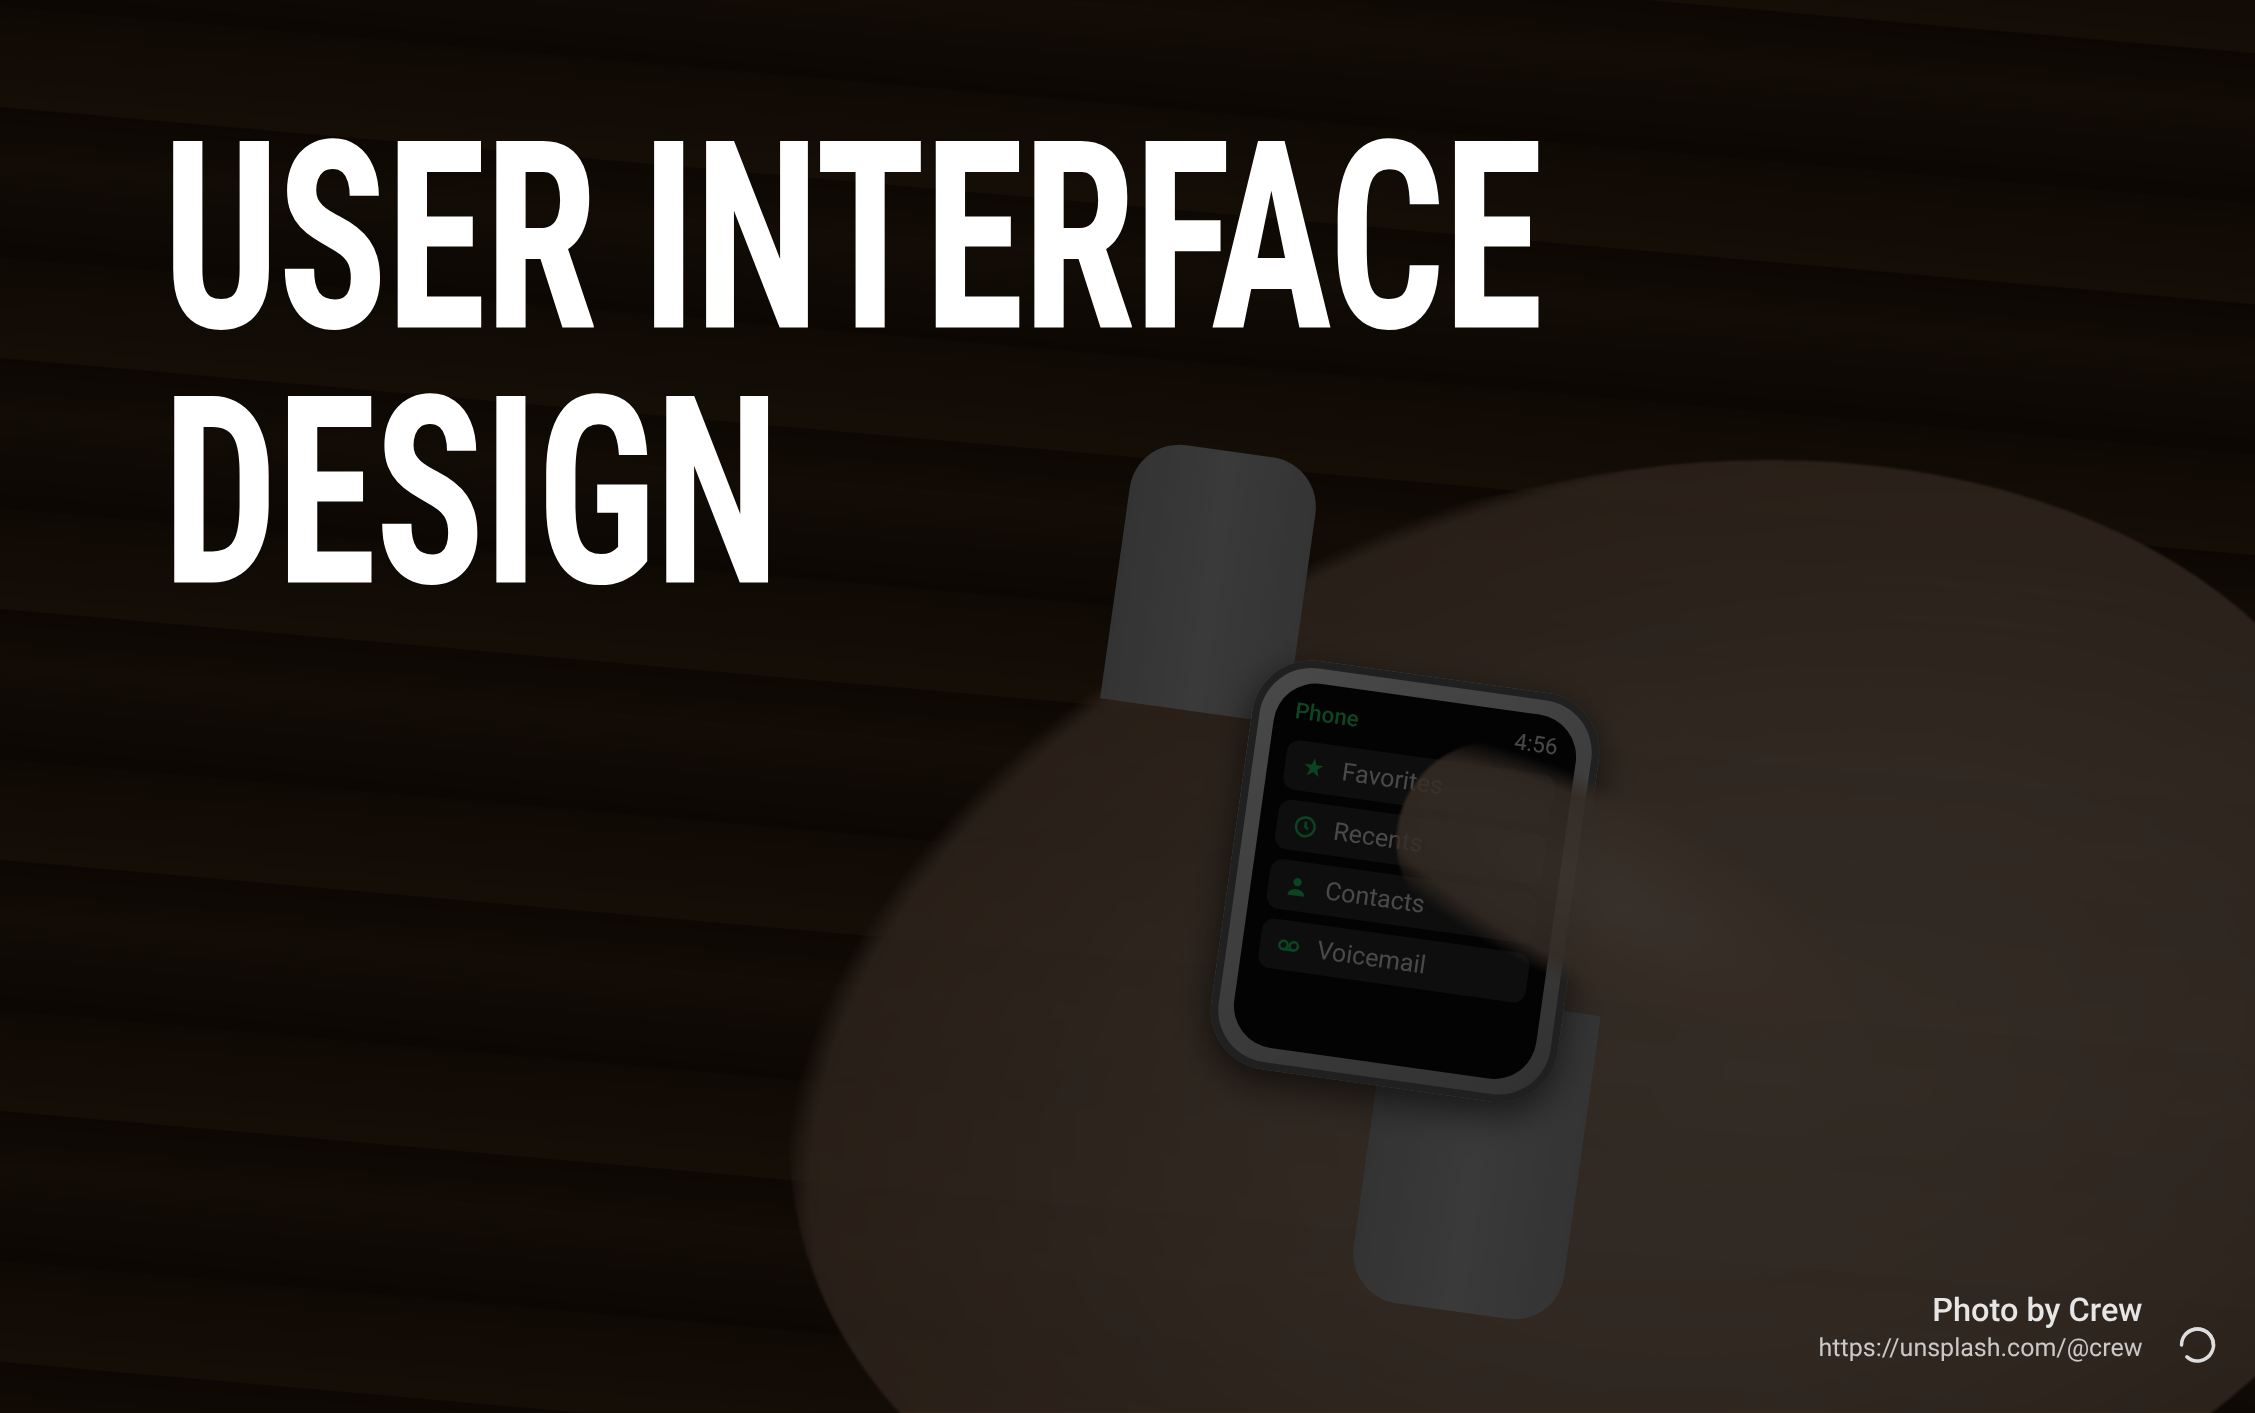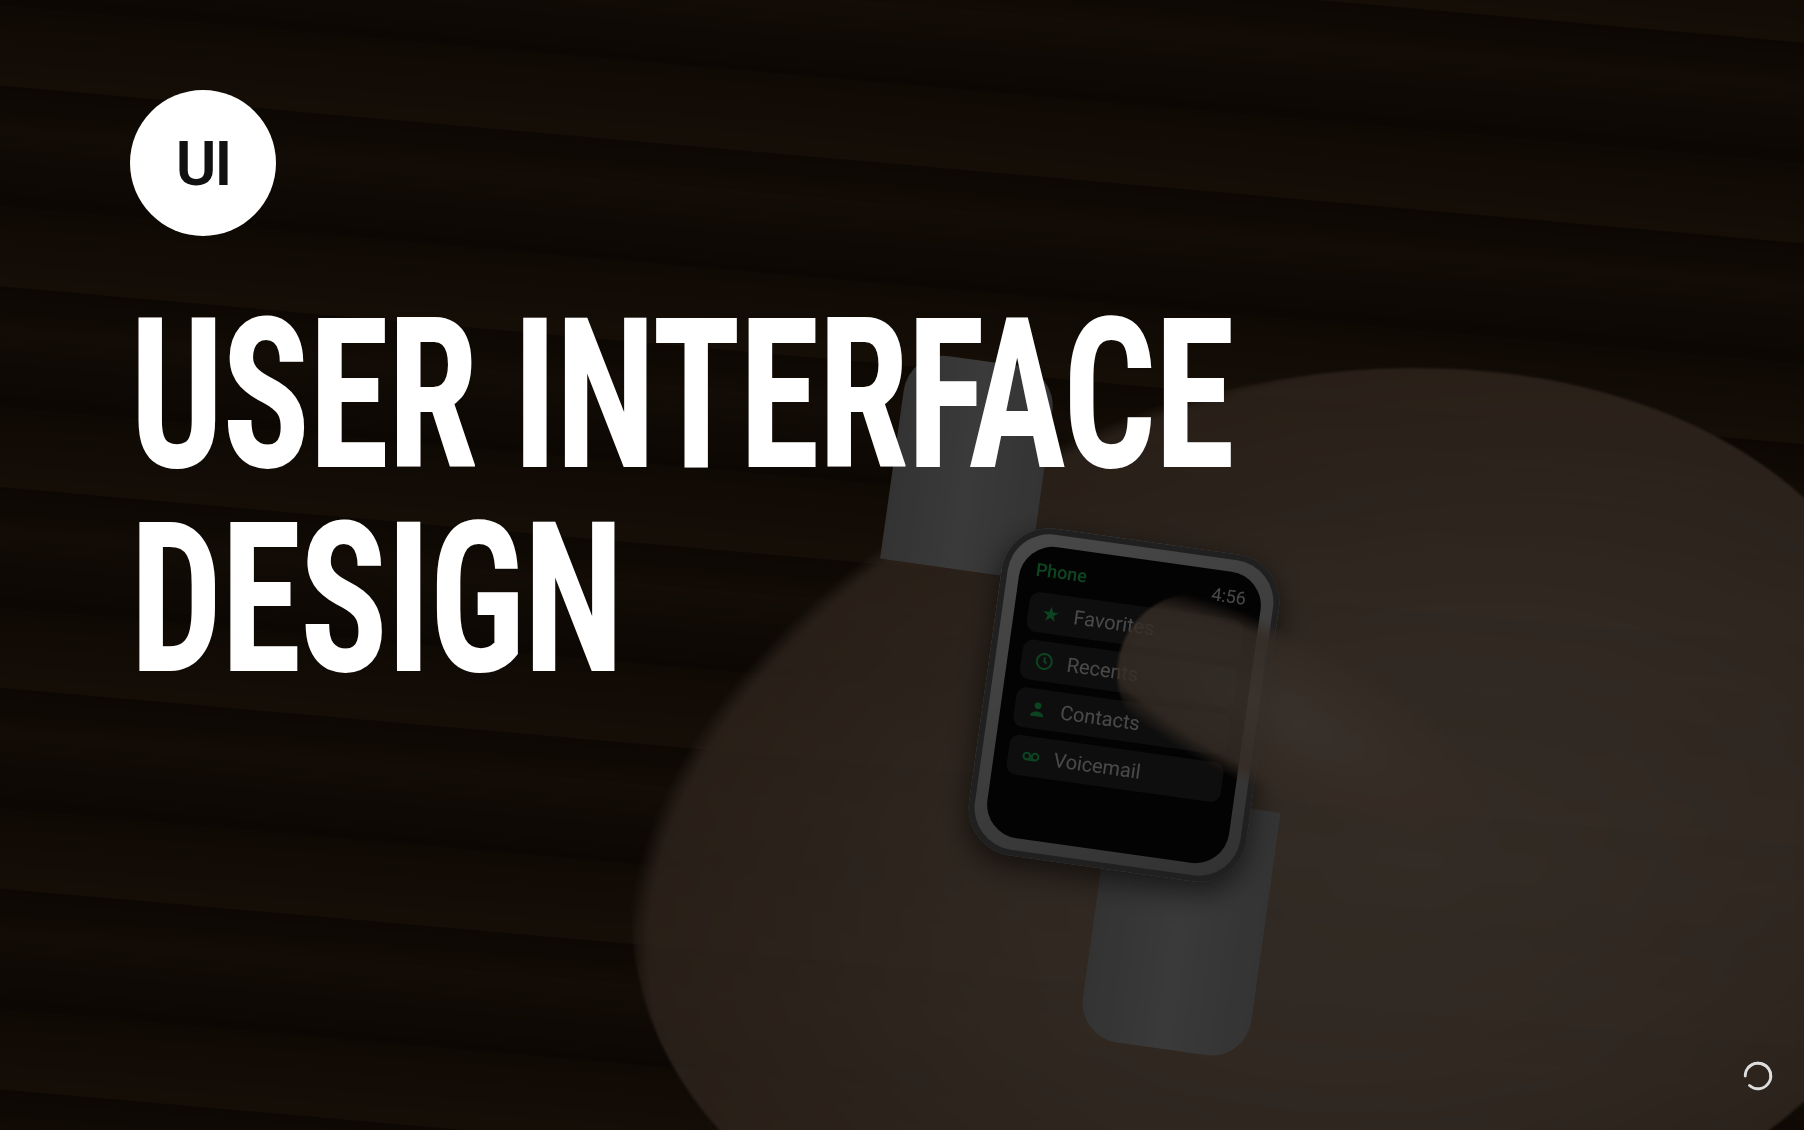--- a/index.html
+++ b/index.html
@@ -247,27 +247,28 @@
         <span>Voicemail</span>
       </div>
     </div>
   </div>
 
   <div class="finger"></div>
 
   <div class="bg-overlay"></div>
 
   <div class="content">
-    <div class="badge">
-      <span>UI</span>
-    </div>
     <div class="title">USER INTERFACE
 DESIGN</div>
   </div>
 
+  <div class="credit">
+    <div class="line1">Photo by Crew</div>
+    <div class="line2">https://unsplash.com/@crew</div>
+  </div>
 
   <div class="corner-icon">
     <svg viewBox="0 0 24 24" fill="none" stroke="currentColor" stroke-width="2" stroke-linecap="round">
       <path d="M3 12a9 9 0 1 1 3 6.7"></path>
       <polyline points="3 18 3 12 9 12" transform="rotate(20 6 15)" opacity="0"></polyline>
       <path d="M6 18l-3-3 3-3" opacity="0"></path>
       <path d="M21 12a9 9 0 0 0-15.5-6.3"></path>
       <polyline points="3 3 3 9 9 9" opacity="0"></polyline>
     </svg>
   </div>

